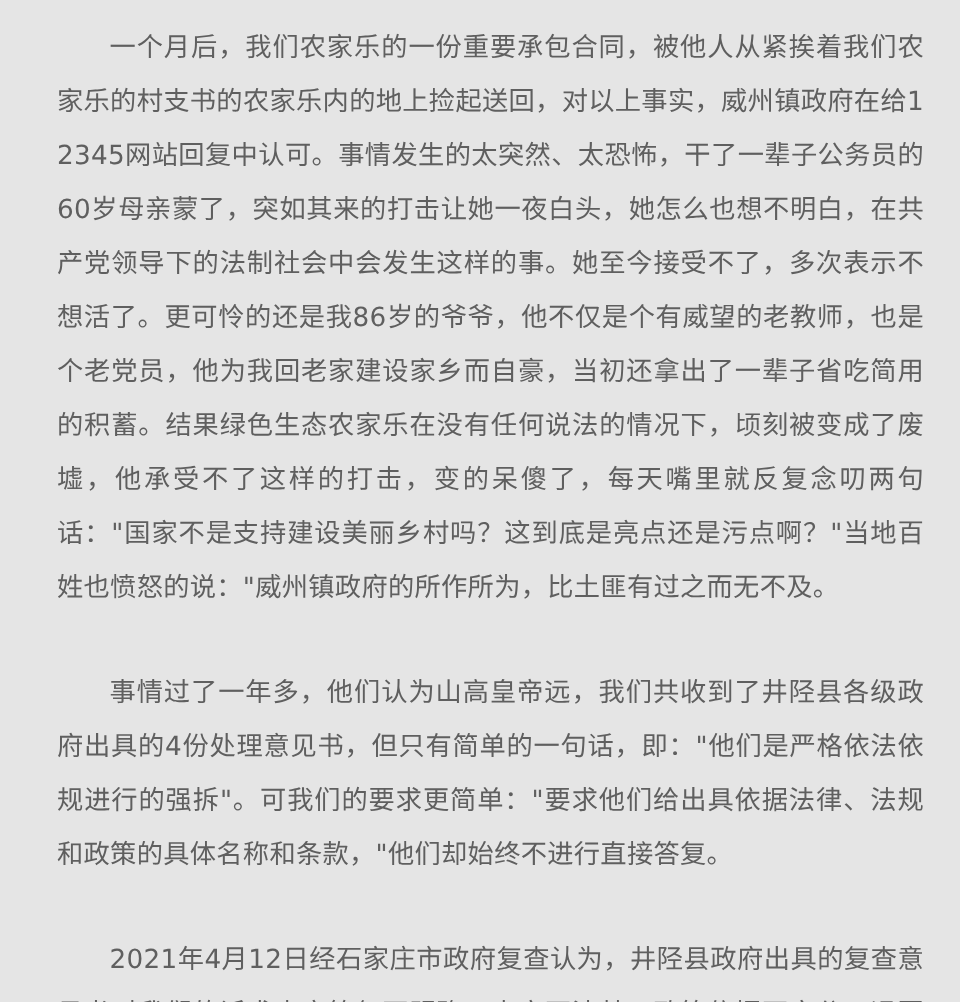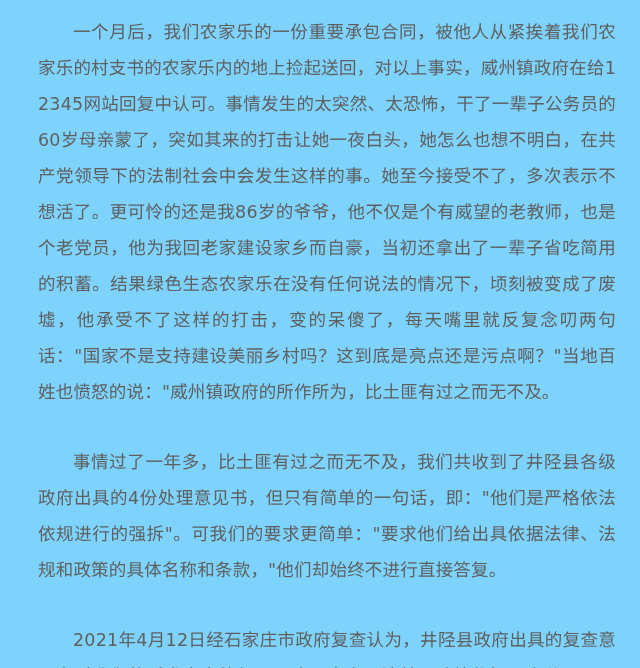--- a/index.html
+++ b/index.html
@@ -13,21 +13,21 @@
     height: 668px;
     overflow: hidden;
     font-family: "DejaVu Sans", "Liberation Sans", sans-serif;
   }
 
   #document-body {
     box-sizing: border-box;
     width: 640px;
     height: 668px;
     padding: 14px 24px 0 38px;
-    background: #7dd3fc;
+    background: #e5e5e5;
   }
 
   .para {
     margin: 0 0 34px 0;
     color: #5f5f5f;
     font-size: 17.5px;
     line-height: 36px;
     text-align: justify;
     text-justify: inter-character;
     text-indent: 2em;
@@ -39,15 +39,15 @@
 
   .para:last-child {
     margin-bottom: 0;
   }
 </style>
 </head>
 <body>
 
 <article id="document-body">
   <p class="para">一个月后，我们农家乐的一份重要承包合同，被他人从紧挨着我们农家乐的村支书的农家乐内的地上捡起送回，对以上事实，威州镇政府在给12345网站回复中认可。事情发生的太突然、太恐怖，干了一辈子公务员的60岁母亲蒙了，突如其来的打击让她一夜白头，她怎么也想不明白，在共产党领导下的法制社会中会发生这样的事。她至今接受不了，多次表示不想活了。更可怜的还是我86岁的爷爷，他不仅是个有威望的老教师，也是个老党员，他为我回老家建设家乡而自豪，当初还拿出了一辈子省吃简用的积蓄。结果绿色生态农家乐在没有任何说法的情况下，顷刻被变成了废墟，他承受不了这样的打击，变的呆傻了，每天嘴里就反复念叨两句话："国家不是支持建设美丽乡村吗？这到底是亮点还是污点啊？"当地百姓也愤怒的说："威州镇政府的所作所为，比土匪有过之而无不及。</p>
-  <p class="para">事情过了一年多，比土匪有过之而无不及，我们共收到了井陉县各级政府出具的4份处理意见书，但只有简单的一句话，即："他们是严格依法依规进行的强拆"。可我们的要求更简单："要求他们给出具依据法律、法规和政策的具体名称和条款，"他们却始终不进行直接答复。</p>
+  <p class="para">事情过了一年多，他们认为山高皇帝远，我们共收到了井陉县各级政府出具的4份处理意见书，但只有简单的一句话，即："他们是严格依法依规进行的强拆"。可我们的要求更简单："要求他们给出具依据法律、法规和政策的具体名称和条款，"他们却始终不进行直接答复。</p>
   <p class="para">2021年4月12日经石家庄市政府复查认为，井陉县政府出具的复查意见书对我们的诉求内容答复不明确，事实不清楚，政策依据不充分，退回重办，然而至此就再无声息。在国家大力扫黑除恶的非常时期，有些基层政府官员，仍然顶风作案，他们认为山高皇帝远，他们才是称霸这一方的土皇帝？他们可以凌驾于国法之上？可以肆意霸凌百姓？但是，我们坚信正义虽然有时会迟到，但是不会缺席。希望有正义感的广大网友，评判是非，主持公道！</p>
 </article>
 
 </body></html>

